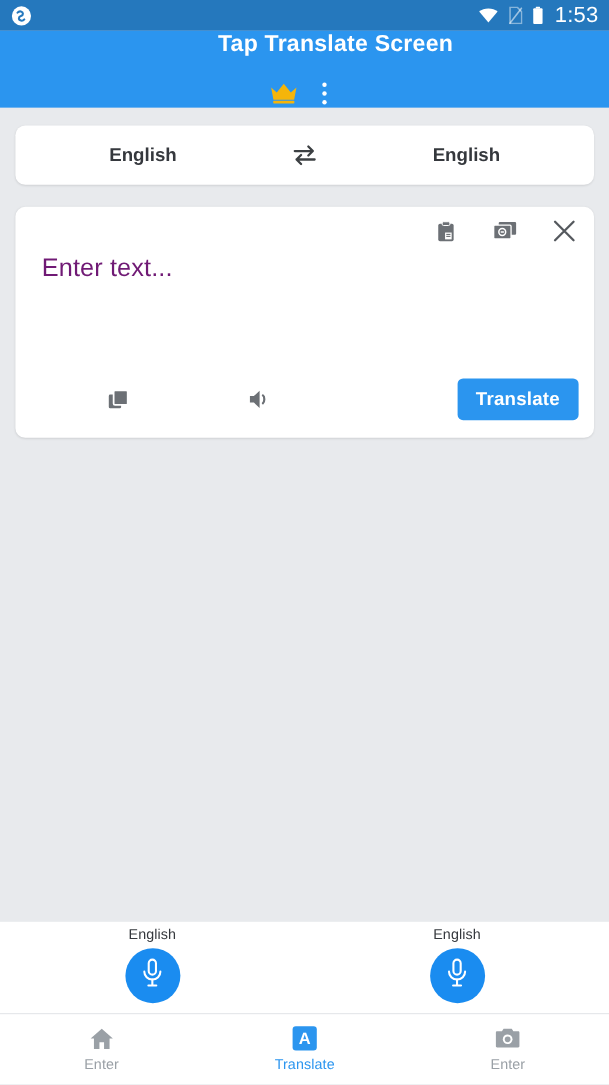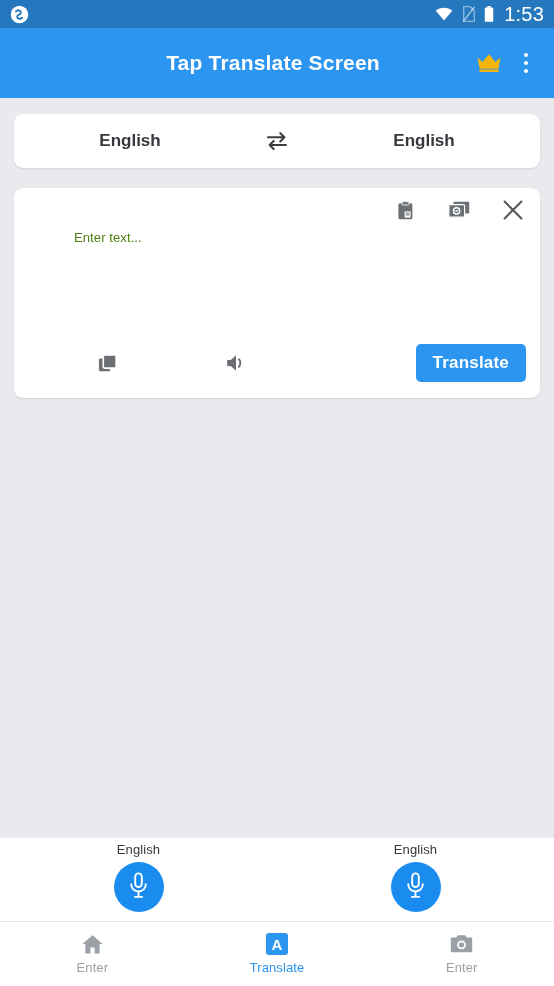--- a/index.html
+++ b/index.html
@@ -44,20 +44,21 @@
   .sb-icon { display: block; }
 
   
   .app-bar {
     height: 70px;
     background: #2b95ef;
     display: flex;
     align-items: center;
     position: relative;
     padding: 0 14px;
+    flex-direction: column;
   }
   .app-title {
     flex: 1;
     text-align: center;
     color: #ffffff;
     font-size: 21px;
     font-weight: bold;
     letter-spacing: 0.2px;
     padding-left: 56px;
   }
@@ -153,25 +154,24 @@
   }
   .text-area {
     position: absolute;
     top: 42px;
     left: 0;
     right: 0;
     height: 100px;
     padding: 0 24px;
   }
   .placeholder {
-    font-size: 13px;
-    color: #4d7c0f;
+    font-size: 23px;
+    color: #701a75;
     letter-spacing: 0.1px;
     cursor: text;
-    margin-left: 36px;
   }
   .input-bottom {
     position: absolute;
     left: 0;
     right: 0;
     bottom: 14px;
     height: 42px;
     display: flex;
     align-items: center;
     padding: 0 14px;

